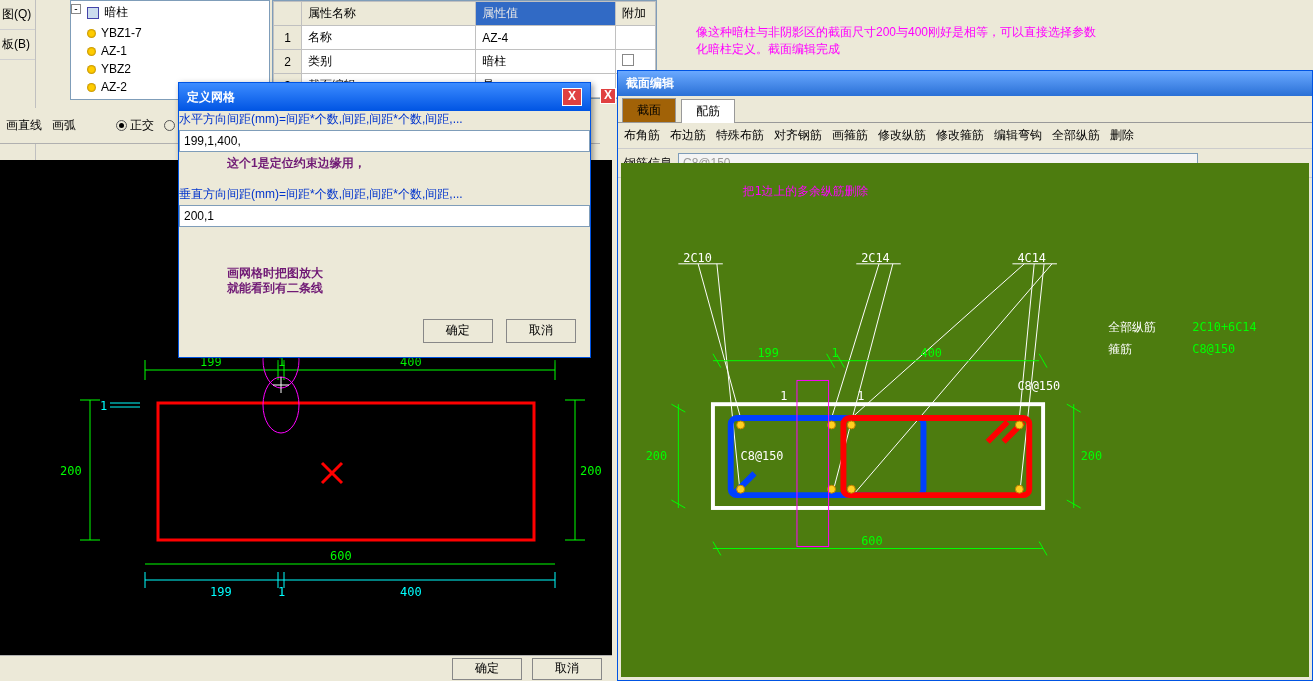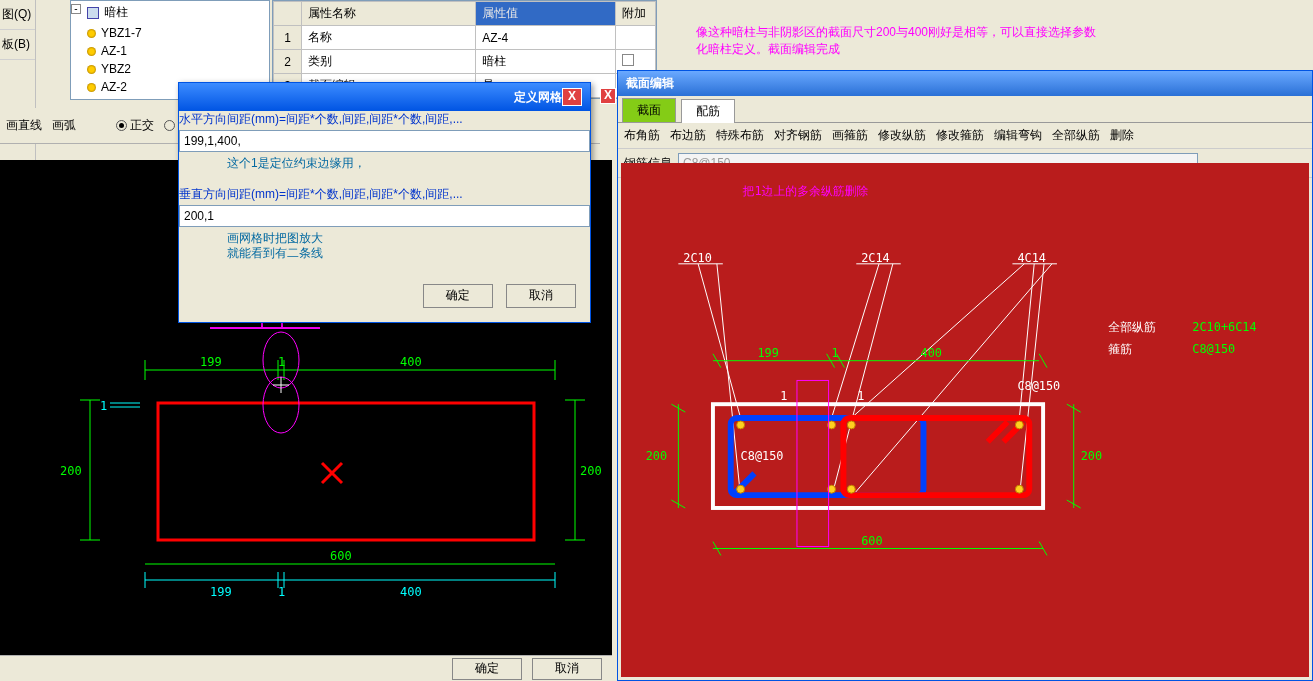--- a/index.html
+++ b/index.html
@@ -18,26 +18,26 @@
     
     .prop-grid { position: absolute; left: 272px; top: 0; width: 385px; background: #fff; border: 1px solid #7f9db9; }
     .prop-grid table { width: 100%; border-collapse: collapse; }
     .prop-grid th, .prop-grid td { border: 1px solid #c0c0c0; padding: 3px 6px; text-align: left; font-weight: normal; height: 20px; }
     .prop-grid th { background: #ece9d8; }
     .prop-grid .col-idx { width: 28px; text-align: center; background: #ece9d8; }
     .prop-grid .hdr-val { background: #316ac5; color: #e5e5e5; }
 
     
     .dlg { position: absolute; left: 178px; top: 82px; width: 413px; background: #ece9d8; border: 1px solid #0054e3; box-shadow: 2px 2px 6px rgba(0,0,0,.4); z-index: 10; }
-    .dlg-title { background: linear-gradient(#3c8cff, #0054e3); color: #fff; padding: 5px 8px; display: flex; justify-content: flex-end; align-items: center; font-weight: bold; }
+    .dlg-title { background: linear-gradient(#3c8cff, #0054e3); color: #fff; padding: 5px 8px; display: flex; justify-content: space-between; align-items: center; font-weight: bold; }
     .dlg-close { width: 20px; height: 18px; background: #e04040; border: 1px solid #fff; text-align: center; line-height: 14px; font-weight: bold; cursor: pointer; }
     .dlg-body { }
     .field-label { color: #0033cc; margin-bottom: 2px; }
     .field-input { width: 100%; border: 1px solid #7f9db9; background: #fff; padding: 3px 4px; margin-bottom: 4px; }
-    .field-note { color: #0369a1; margin: 0 0 14px 48px; line-height: 1.3; }
+    .field-note { color: #701a75; margin: 0 0 14px 48px; line-height: 1.3; font-weight: bold; }
     .dlg-btns { text-align: right; padding: 8px 14px 14px; }
     .dlg-btns button { width: 70px; height: 24px; margin-left: 10px; background: #ece9d8; border: 1px solid #888; cursor: pointer; }
 
     
     .draw-toolbar { position: absolute; left: 0; top: 108px; width: 600px; height: 36px; background: #ece9d8; border-bottom: 1px solid #b0b0b0; display: flex; align-items: center; gap: 10px; padding: 0 6px; }
     .draw-toolbar .tool { display: flex; align-items: center; gap: 3px; }
     .radio-dot { width: 11px; height: 11px; border: 1px solid #555; border-radius: 50%; display: inline-block; }
     .radio-on::after { content: ""; display: block; width: 5px; height: 5px; background: #000; border-radius: 50%; margin: 2px; }
     .mini-input { width: 40px; border: 1px solid #7f9db9; padding: 1px 2px; }
 
@@ -46,27 +46,27 @@
     .cad-left svg { width: 100%; height: 100%; }
 
     
     .bottom-btns { position: absolute; left: 0; top: 655px; width: 612px; height: 26px; background: #ece9d8; border-top: 1px solid #b0b0b0; display: flex; justify-content: flex-end; align-items: center; padding: 0 10px; gap: 10px; }
     .bottom-btns button { width: 70px; height: 22px; background: #ece9d8; border: 1px solid #888; cursor: pointer; }
 
     
     .sec-win { position: absolute; left: 617px; top: 70px; width: 696px; height: 611px; border: 1px solid #0054e3; background: #ece9d8; }
     .sec-title { background: linear-gradient(#6aa9ff, #2a70d6); color: #fff; padding: 4px 8px; font-weight: bold; }
     .sec-tabs { background: #ece9d8; padding: 2px 4px 0; border-bottom: 1px solid #999; }
-    .sec-tabs .tab { display: inline-block; padding: 3px 14px; border: 1px solid #999; border-bottom: none; background: #84cc16; margin-right: 2px; cursor: pointer; }
+    .sec-tabs .tab { display: inline-block; padding: 3px 14px; border: 1px solid #999; border-bottom: none; background: #a16207; margin-right: 2px; cursor: pointer; }
     .sec-tabs .tab.active { background: #fff; position: relative; top: 1px; }
     .sec-toolbar { padding: 4px 6px; display: flex; flex-wrap: wrap; gap: 10px; border-bottom: 1px solid #ccc; }
     .sec-toolbar span { cursor: pointer; }
     .sec-subbar { padding: 4px 6px; display: flex; align-items: center; gap: 6px; border-bottom: 1px solid #ccc; }
     .sec-subbar input { width: 520px; border: 1px solid #7f9db9; padding: 2px 4px; color: #999; background: #f4f4f4; }
-    .sec-canvas { position: absolute; left: 3px; top: 92px; right: 3px; bottom: 3px; background: #b91c1c; }
+    .sec-canvas { position: absolute; left: 3px; top: 92px; right: 3px; bottom: 3px; background: #4d7c0f; }
     .sec-canvas svg { width: 100%; height: 100%; }
 
     
     .mid-close { position: absolute; left: 600px; top: 88px; width: 16px; height: 16px; background: #e04040; border: 1px solid #fff; color: #fff; text-align: center; line-height: 13px; font-weight: bold; cursor: pointer; z-index: 5; }
 
     
     .pink-note { position: absolute; left: 696px; top: 24px; color: #ff00ff; line-height: 1.4; }
 
     
     text { font-family: SimSun, monospace; }
@@ -163,21 +163,21 @@
   <div class="dlg-title">
     <span>定义网格</span>
     <span class="dlg-close">X</span>
   </div>
   <div class="dlg-body">
     <div class="field-label">水平方向间距(mm)=间距*个数,间距,间距*个数,间距,...</div>
     <input class="field-input" value="199,1,400," style="">
     <div class="field-note">这个1是定位约束边缘用，</div>
     <div class="field-label">垂直方向间距(mm)=间距*个数,间距,间距*个数,间距,...</div>
     <input class="field-input" value="200,1" style="">
-    <div class="field-note" style="white-space:pre-line;">画网格时把图放大
+    <div class="field-note" style="white-space:pre-line;margin-top:35px;">画网格时把图放大
 就能看到有二条线</div>
   </div>
   <div class="dlg-btns">
     <button>确定</button>
     <button>取消</button>
   </div>
 </div>
 
 <div class="cad-left">
   <svg viewBox="0 0 612 495">

